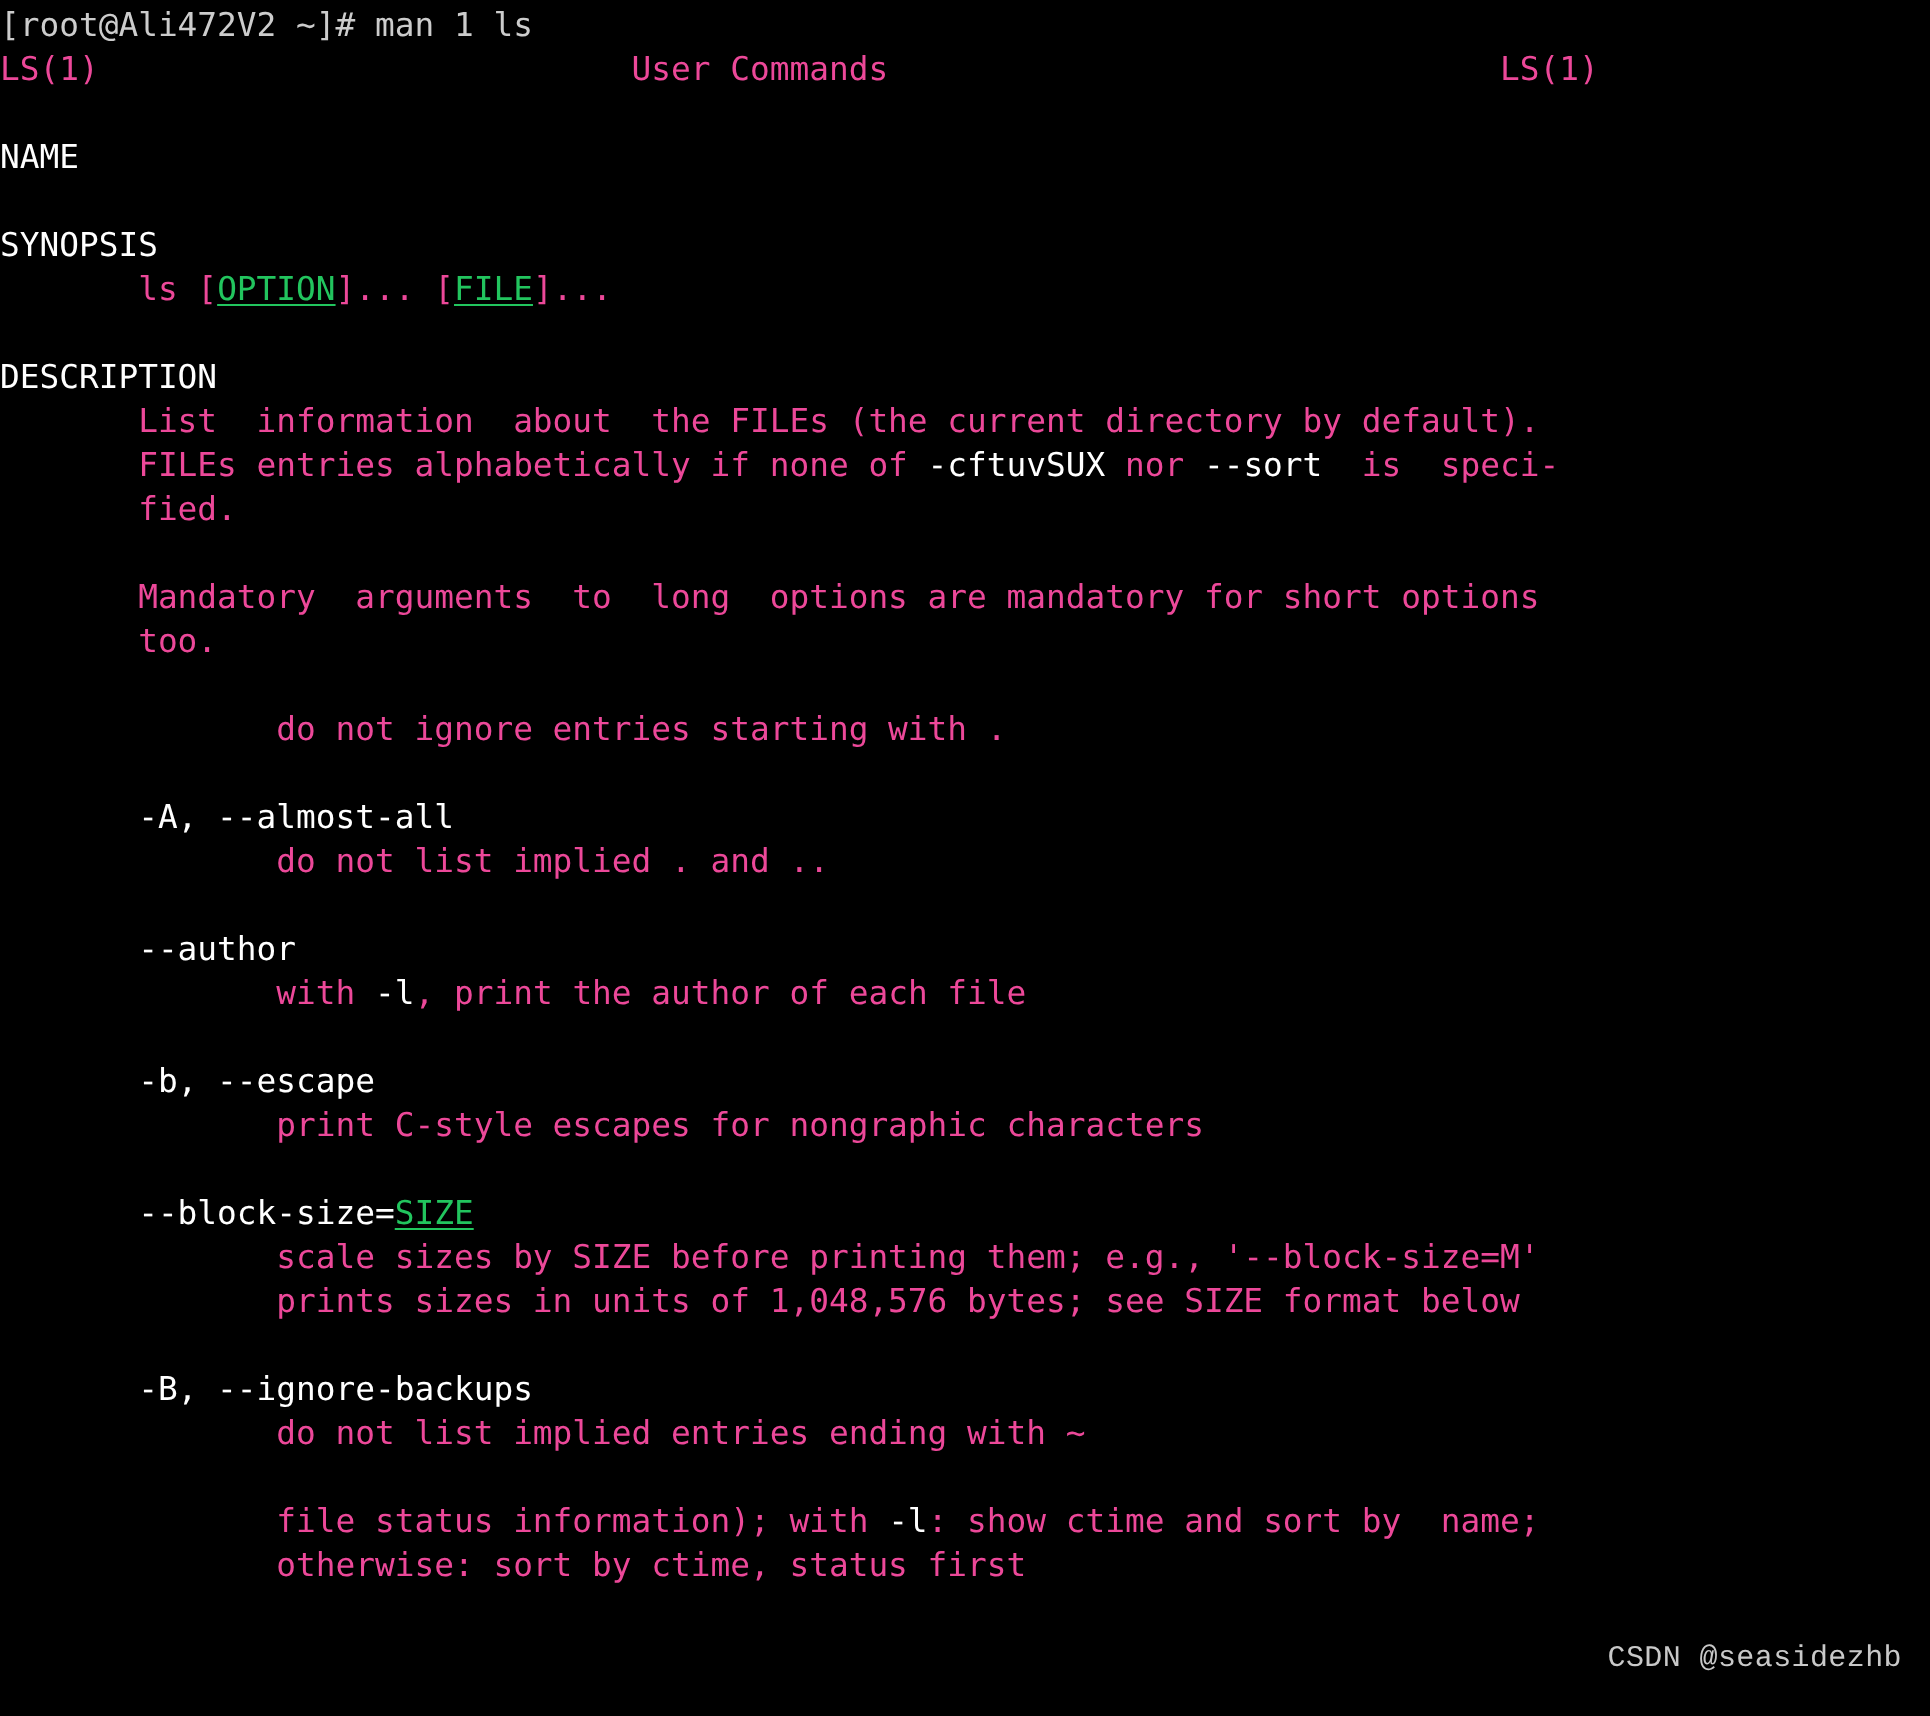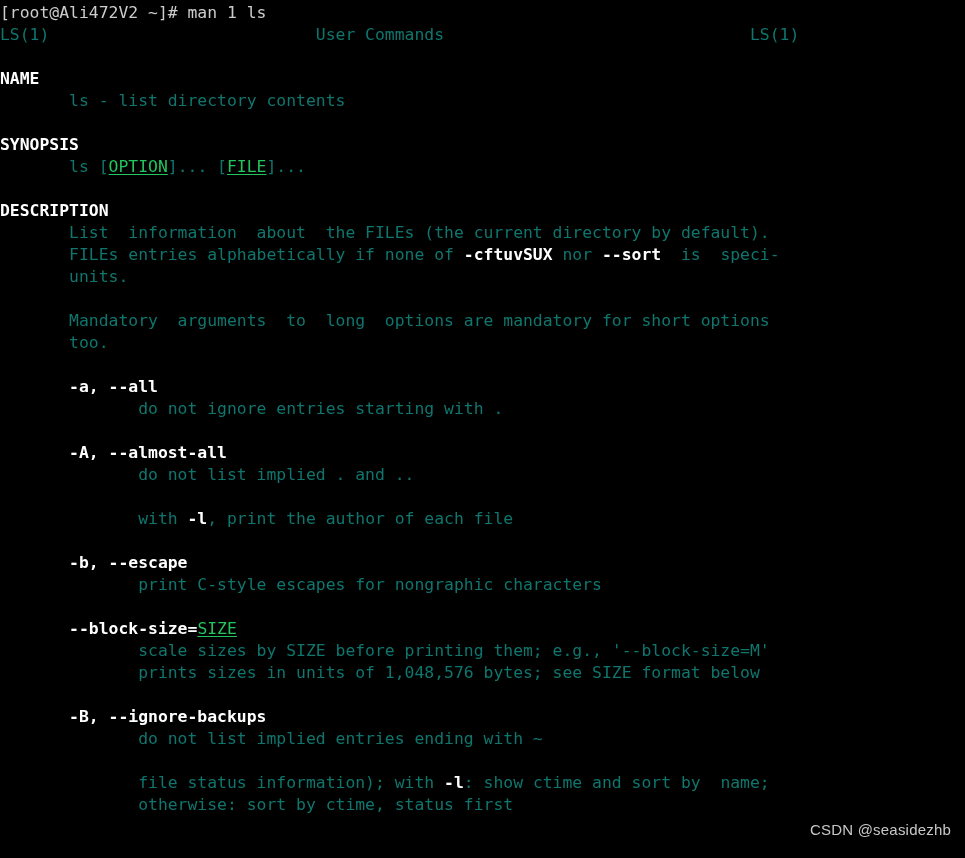--- a/index.html
+++ b/index.html
@@ -39,34 +39,34 @@
     font-size: 16.4px;
     letter-spacing: 0px;
     white-space: pre;
     color: #b2b2b2;
     font-family: "DejaVu Sans Mono", "Liberation Mono", monospace;
   }
 
   .row.blank { color: transparent; }
 
   
-  .dim   { color: #0f766e; }
+  .dim   { color: #ec4899; }
   
-  .bold  { color: #ffffff; font-weight: bold; }
+  .bold  { color: #ffffff; font-weight: normal; }
   
   .ul    { color: #22c55e; text-decoration: underline; text-underline-offset: 2px; }
   
   .prompt { color: #cccccc; }
 
   
   .watermark {
     position: absolute;
     right: 14px;
     bottom: 20px;
-    font-family: Liberation Sans, sans-serif;
+    font-family: Liberation Mono, monospace;
     font-size: 15px;
     color: #d9d9d9;
     opacity: 0.92;
     letter-spacing: 0.2px;
     white-space: pre;
     pointer-events: none;
   }
 </style>
 </head>
 <body>
@@ -74,51 +74,50 @@
 <div id="terminal">
   <div class="screen">
 
     <div class="row prompt"><span>[root@Ali472V2 ~]# man 1 ls</span></div>
 
     <div class="row"><span class="dim">LS(1)</span><span class="dim">                           </span><span class="dim">User Commands</span><span class="dim">                               </span><span class="dim">LS(1)</span></div>
 
     <div class="row blank"> </div>
 
     <div class="row"><span class="bold">NAME</span></div>
-    <div class="row"><span class="dim">       ls - list directory contents</span></div>
 
     <div class="row blank"> </div>
 
     <div class="row"><span class="bold">SYNOPSIS</span></div>
     <div class="row"><span class="dim">       ls [</span><span class="ul">OPTION</span><span class="dim">]... [</span><span class="ul">FILE</span><span class="dim">]...</span></div>
 
     <div class="row blank"> </div>
 
     <div class="row"><span class="bold">DESCRIPTION</span></div>
     <div class="row"><span class="dim">       List  information  about  the FILEs (the current directory by default).</span></div>
     <div class="row"><span class="dim">       FILEs entries alphabetically if none of </span><span class="bold">-cftuvSUX</span><span class="dim"> nor </span><span class="bold">--sort</span><span class="dim">  is  speci-</span></div>
-    <div class="row"><span class="dim">       units.</span></div>
+    <div class="row"><span class="dim">       fied.</span></div>
 
     <div class="row blank"> </div>
 
     <div class="row"><span class="dim">       Mandatory  arguments  to  long  options are mandatory for short options</span></div>
     <div class="row"><span class="dim">       too.</span></div>
 
     <div class="row blank"> </div>
 
-    <div class="row"><span class="bold">       -a, --all</span></div>
     <div class="row"><span class="dim">              do not ignore entries starting with .</span></div>
 
     <div class="row blank"> </div>
 
     <div class="row"><span class="bold">       -A, --almost-all</span></div>
     <div class="row"><span class="dim">              do not list implied . and ..</span></div>
 
     <div class="row blank"> </div>
 
+    <div class="row"><span class="bold">       --author</span></div>
     <div class="row"><span class="dim">              with </span><span class="bold">-l</span><span class="dim">, print the author of each file</span></div>
 
     <div class="row blank"> </div>
 
     <div class="row"><span class="bold">       -b, --escape</span></div>
     <div class="row"><span class="dim">              print C-style escapes for nongraphic characters</span></div>
 
     <div class="row blank"> </div>
 
     <div class="row"><span class="bold">       --block-size=</span><span class="ul">SIZE</span></div>

